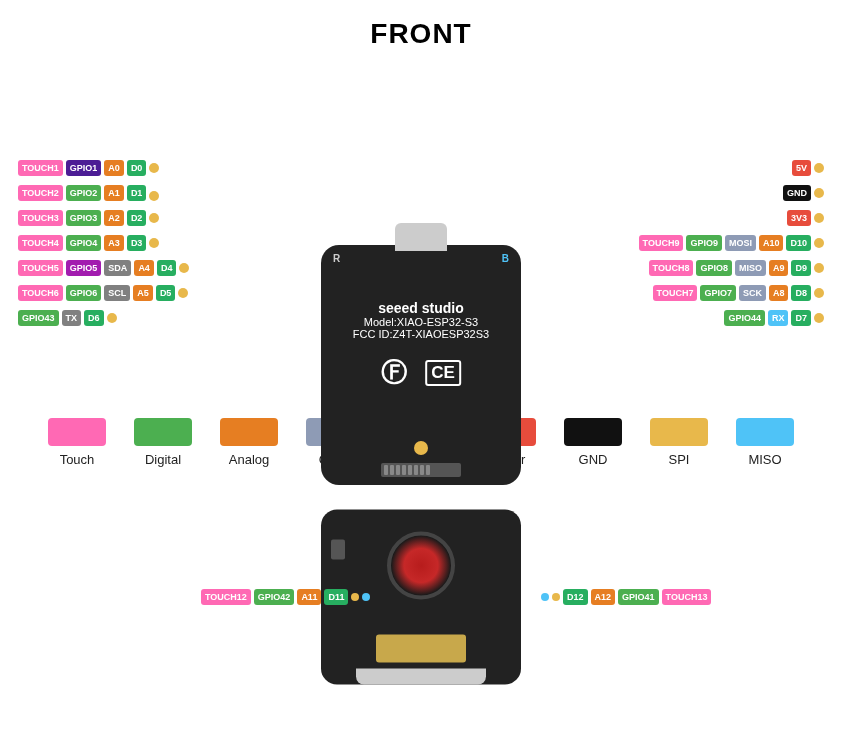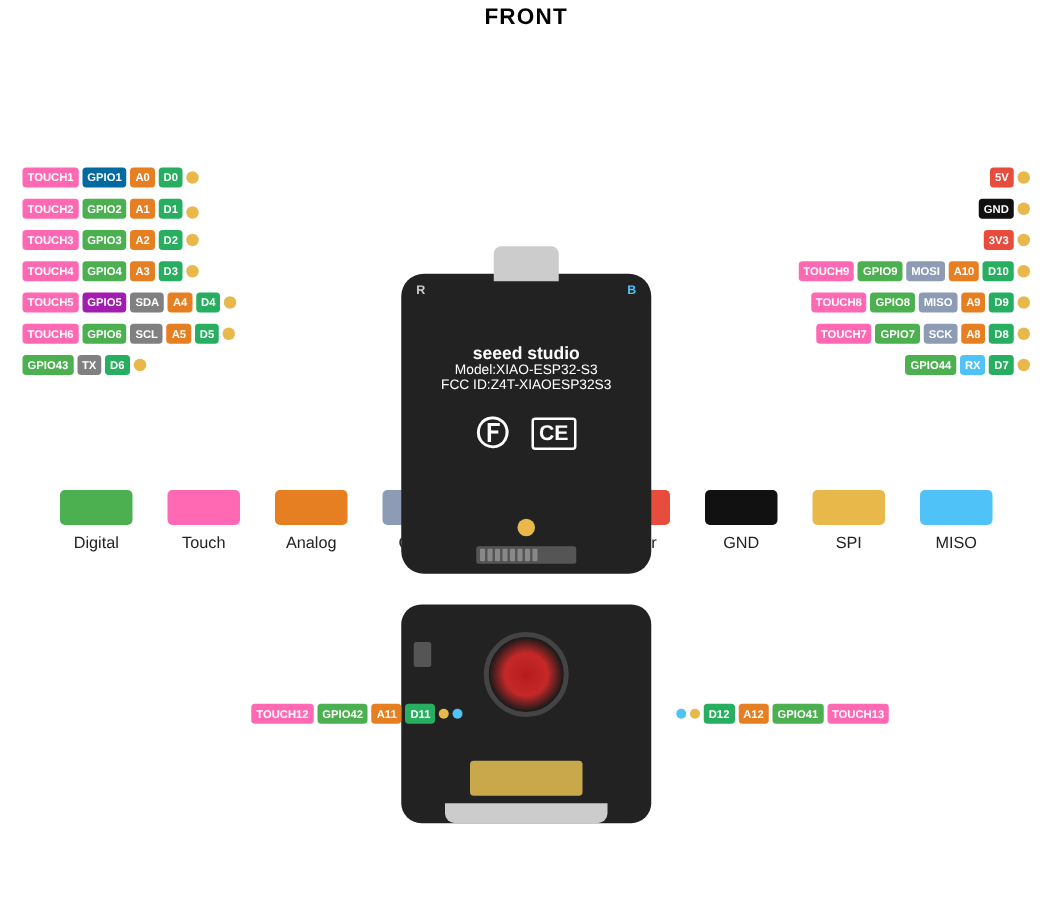--- a/index.html
+++ b/index.html
@@ -8,22 +8,22 @@
       font-family: Arial, sans-serif;
       width: 842px;
       min-height: 732px;
       position: relative;
       overflow-x: hidden;
     }
 
     .page-title {
       text-align: center;
       font-weight: bold;
-      font-size: 18px;
-      padding-top: 3px;
+      font-size: 28px;
+      padding-top: 18px;
       padding-bottom: 10px;
       letter-spacing: 1px;
     }
 
     
     .board-area {
       position: relative;
       width: 842px;
       height: 340px;
       margin: 0 auto;
@@ -232,21 +232,21 @@
   </style>
 </head>
 <body>
 
 <div class="page-title">FRONT</div>
 
 <div class="board-area">
 
   <div class="fpin left" style="top:100px;">
     <span class="pin-label touch">TOUCH1</span>
-    <span class="pin-label gpio" style="background:#0369a1;">GPIO1</span>
+    <span class="pin-label gpio" style="background:#4c1d95;">GPIO1</span>
     <span class="pin-label analog">A0</span>
     <span class="pin-label digital">D0</span>
     <span class="dot"></span>
   </div>
 
   <div class="fpin left" style="top:125px;align-items:flex-end;">
     <span class="pin-label touch">TOUCH2</span>
     <span class="pin-label gpio" style="background:#4caf50;">GPIO2</span>
     <span class="pin-label analog">A1</span>
     <span class="pin-label digital">D1</span>
@@ -371,26 +371,26 @@
     </div>
 
     <div style="position:absolute; top:8px; left:12px; color:#ccc; font-size:10px; font-weight:bold;">R</div>
     <div style="position:absolute; top:8px; right:12px; color:#4fc3f7; font-size:10px; font-weight:bold;">B</div>
   </div>
 
 </div>
 
 <div class="legend">
   <div class="legend-item">
+    <div class="legend-box" style="background:#ff69b4;"></div>
+    <span class="legend-label">Touch</span>
+  </div>
+  <div class="legend-item">
     <div class="legend-box" style="background:#4caf50;"></div>
     <span class="legend-label">Digital</span>
-  </div>
-  <div class="legend-item">
-    <div class="legend-box" style="background:#ff69b4;"></div>
-    <span class="legend-label">Touch</span>
   </div>
   <div class="legend-item">
     <div class="legend-box" style="background:#e67e22;"></div>
     <span class="legend-label">Analog</span>
   </div>
   <div class="legend-item">
     <div class="legend-box" style="background:#8e9bb5;"></div>
     <span class="legend-label">GPIO</span>
   </div>
   <div class="legend-item">

